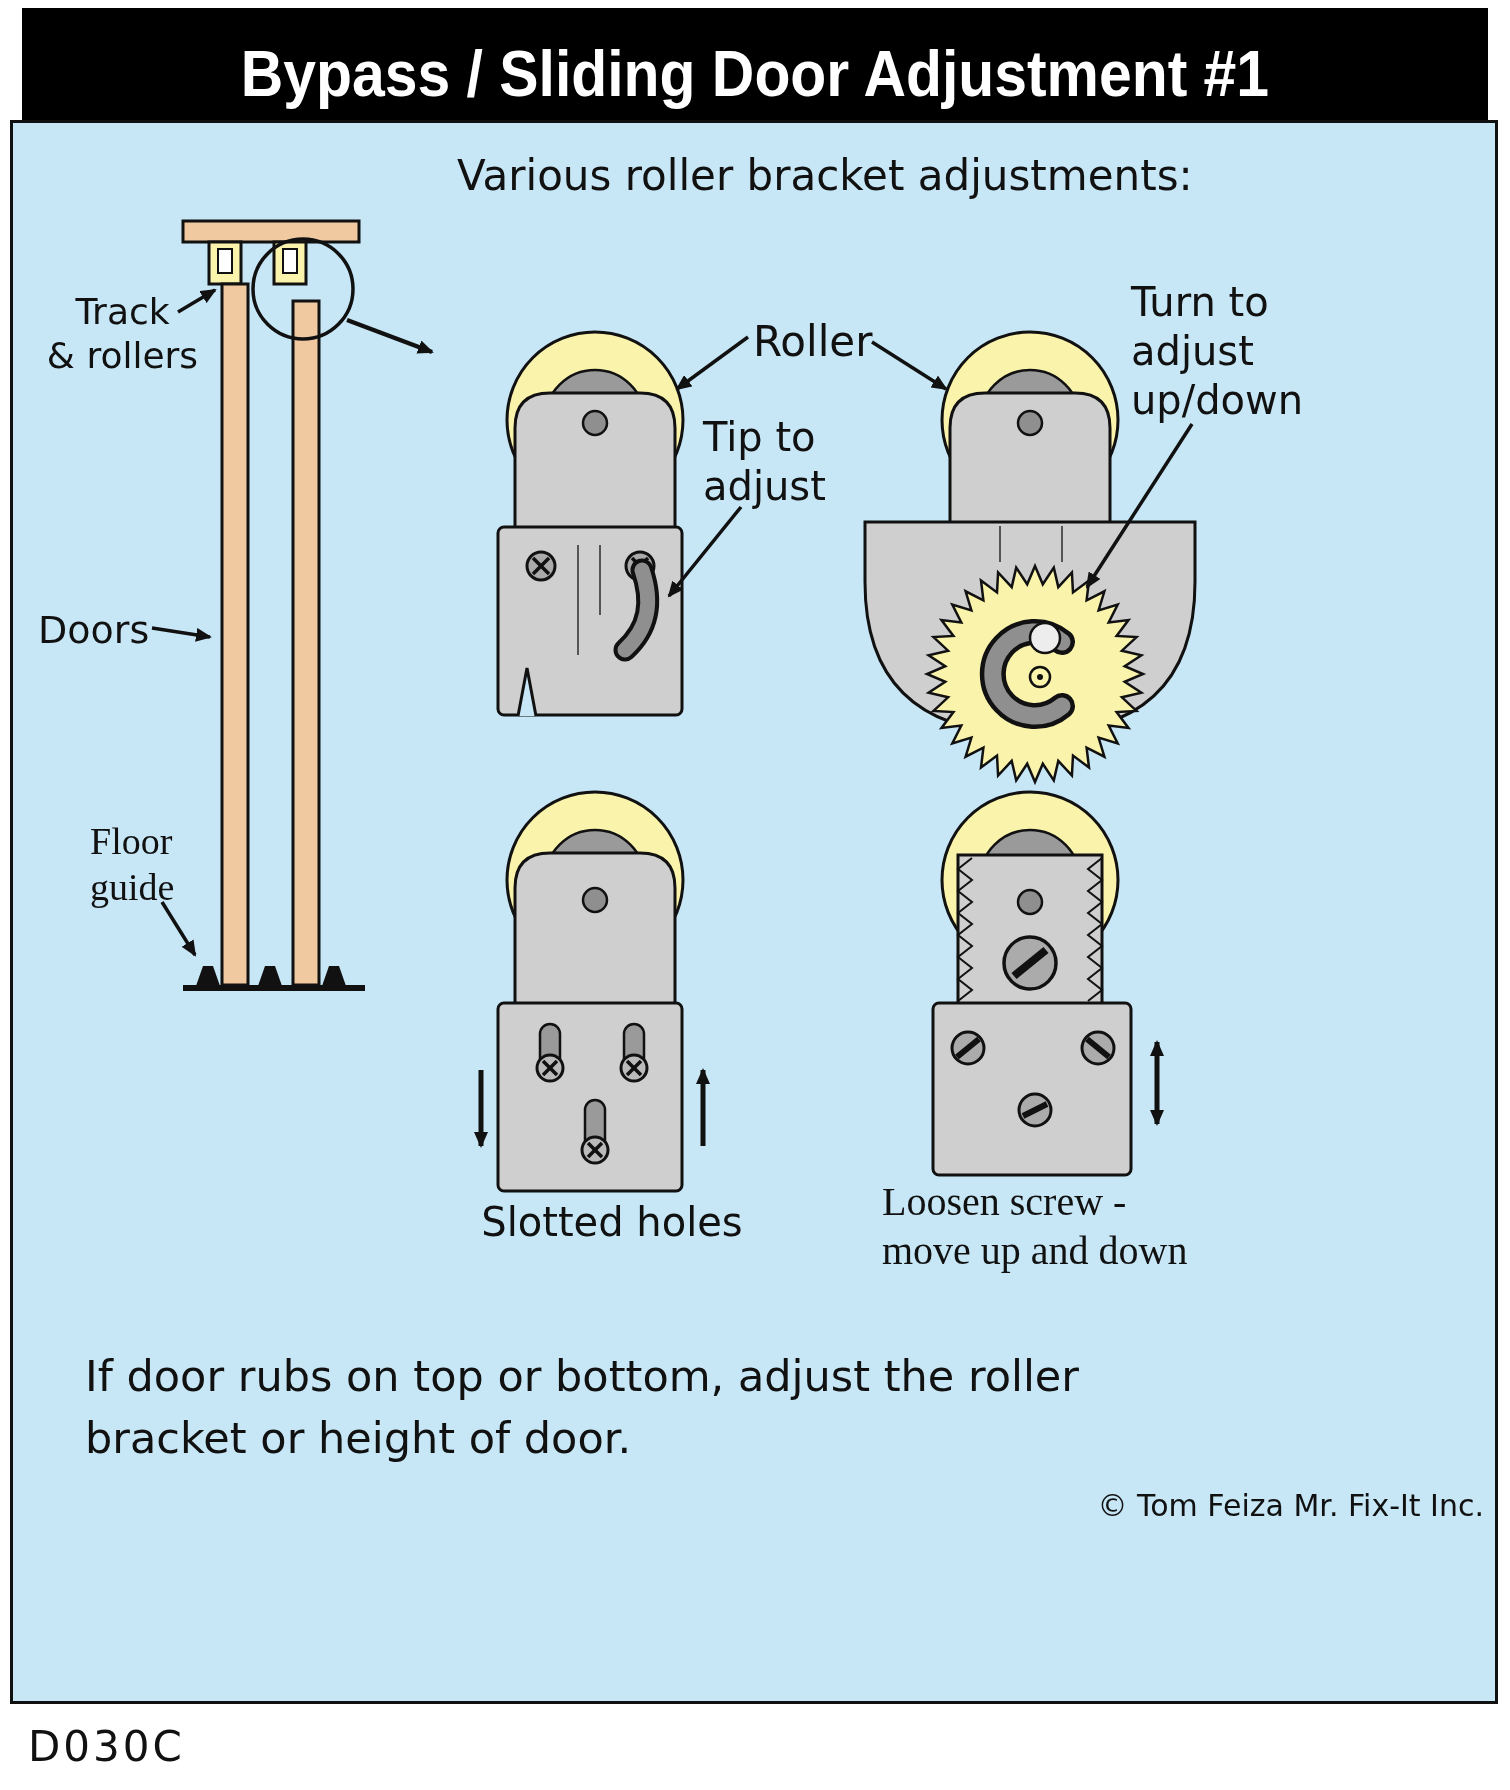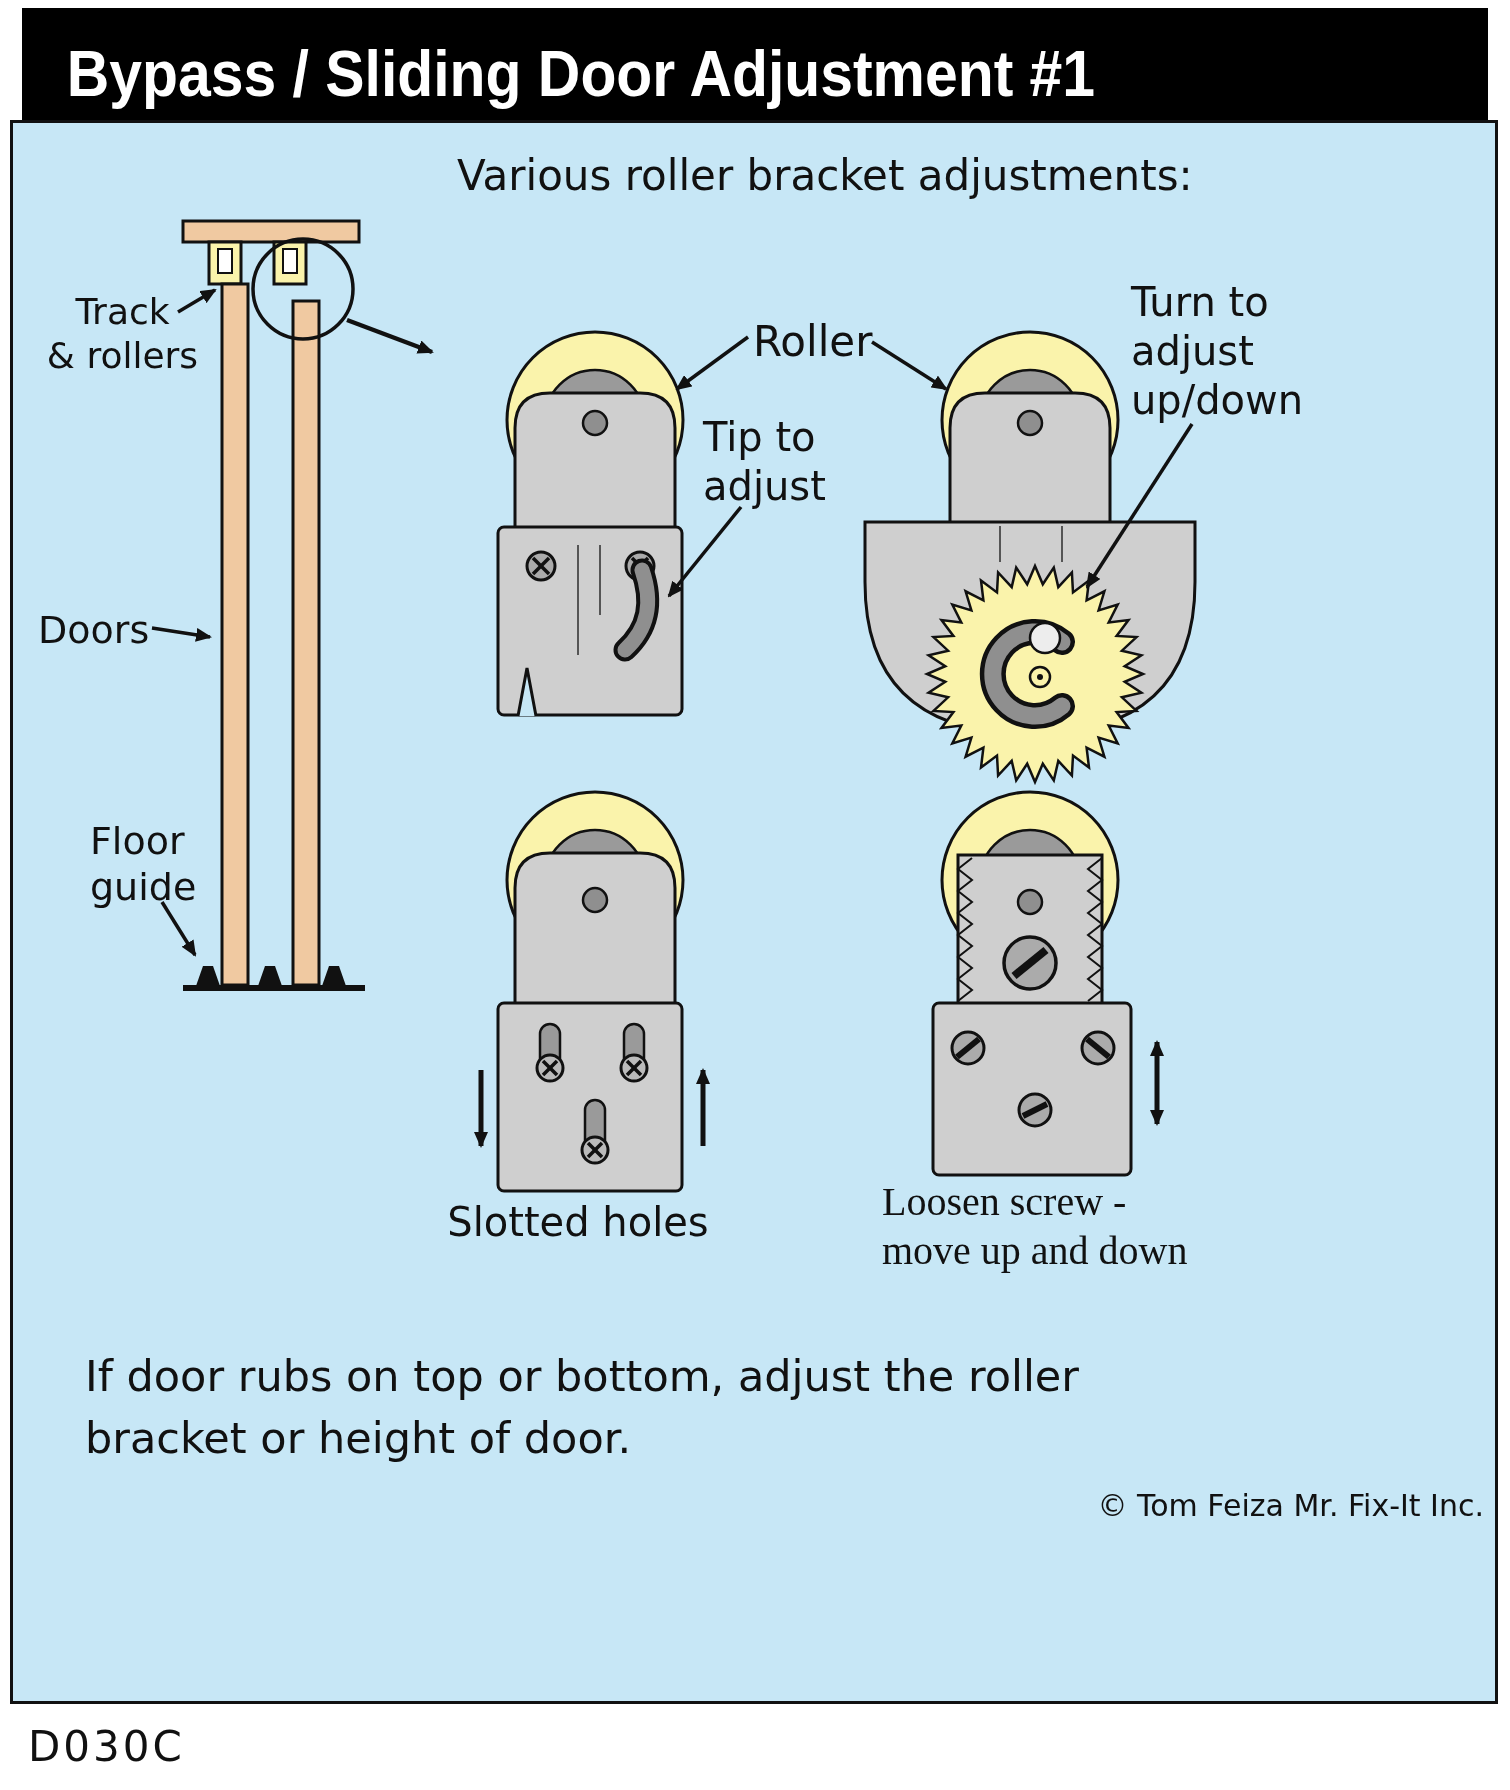--- a/index.html
+++ b/index.html
@@ -1,46 +1,46 @@
 <!DOCTYPE html>
 <html><head>
 <meta charset="utf-8">
 <style>
   * { margin:0; padding:0; box-sizing:border-box; }
   html,body { width:1510px; height:1790px; background:#ffffff; overflow:hidden; }
   body { position:relative; font-family:"DejaVu Sans", sans-serif; color:#111; }
 
   .title-bar {
     position:absolute; left:22px; top:8px; width:1466px; height:132px;
-    background:#000; display:flex; align-items:center; 
+    background:#000; display:flex; align-items:center; justify-content:center;
   }
   .title-bar h1 {
     color:#fff; font-family:"Liberation Sans", sans-serif; font-weight:700;
     font-size:64px; white-space:nowrap; transform:scaleX(0.92); letter-spacing:0;
   }
 
   .panel {
     position:absolute; left:10px; top:120px; width:1488px; height:1584px;
     background:#c7e7f6; border:3px solid #111;
   }
 
   svg.art { position:absolute; left:0; top:0; width:1510px; height:1790px; pointer-events:none; }
 
   .label {
     position:absolute; color:#111; white-space:pre-line; line-height:1.22;
     font-family:"DejaVu Sans", sans-serif;
   }
   .subtitle       { left:430px;  top:150px;  font-size:42px;margin-left:27px; }
   .lbl-track      { left:35px;   top:290px;  width:175px; text-align:center; font-size:36px; }
   .lbl-doors      { left:38px;   top:607px;  font-size:38px; }
-  .lbl-floor      { left:90px;   top:818px;  font-size:38px; }
+  .lbl-floor      { left:90px;   top:818px;  font-size:38px;font-family:Liberation Serif, serif; }
   .lbl-roller     { left:753px;  top:296px;  font-size:42px;margin-top:20px; }
   .lbl-tip        { left:703px;  top:413px;  font-size:40px; }
   .lbl-turn       { left:1131px; top:278px;  font-size:40px; }
-  .lbl-slotted    { left:440px;  top:1198px; width:276px; text-align:center; font-size:40px; }
+  .lbl-slotted    { left:474px;  top:1198px; width:276px; text-align:center; font-size:40px; }
   .lbl-loosen     { left:882px;  top:1178px; font-size:40px;font-family:Liberation Serif, serif; }
   .instruction    { left:85px;   top:1345px; font-size:43px; line-height:1.45; }
   .copyright      { right:26px;  top:1488px; font-size:30px; }
   .diagram-code   { position:absolute; left:28px; top:1722px; font-size:42px; letter-spacing:3px; color:#111; }
 </style>
 </head>
 <body>
 
 <div class="title-bar">
   <h1>Bypass / Sliding Door Adjustment #1</h1>

